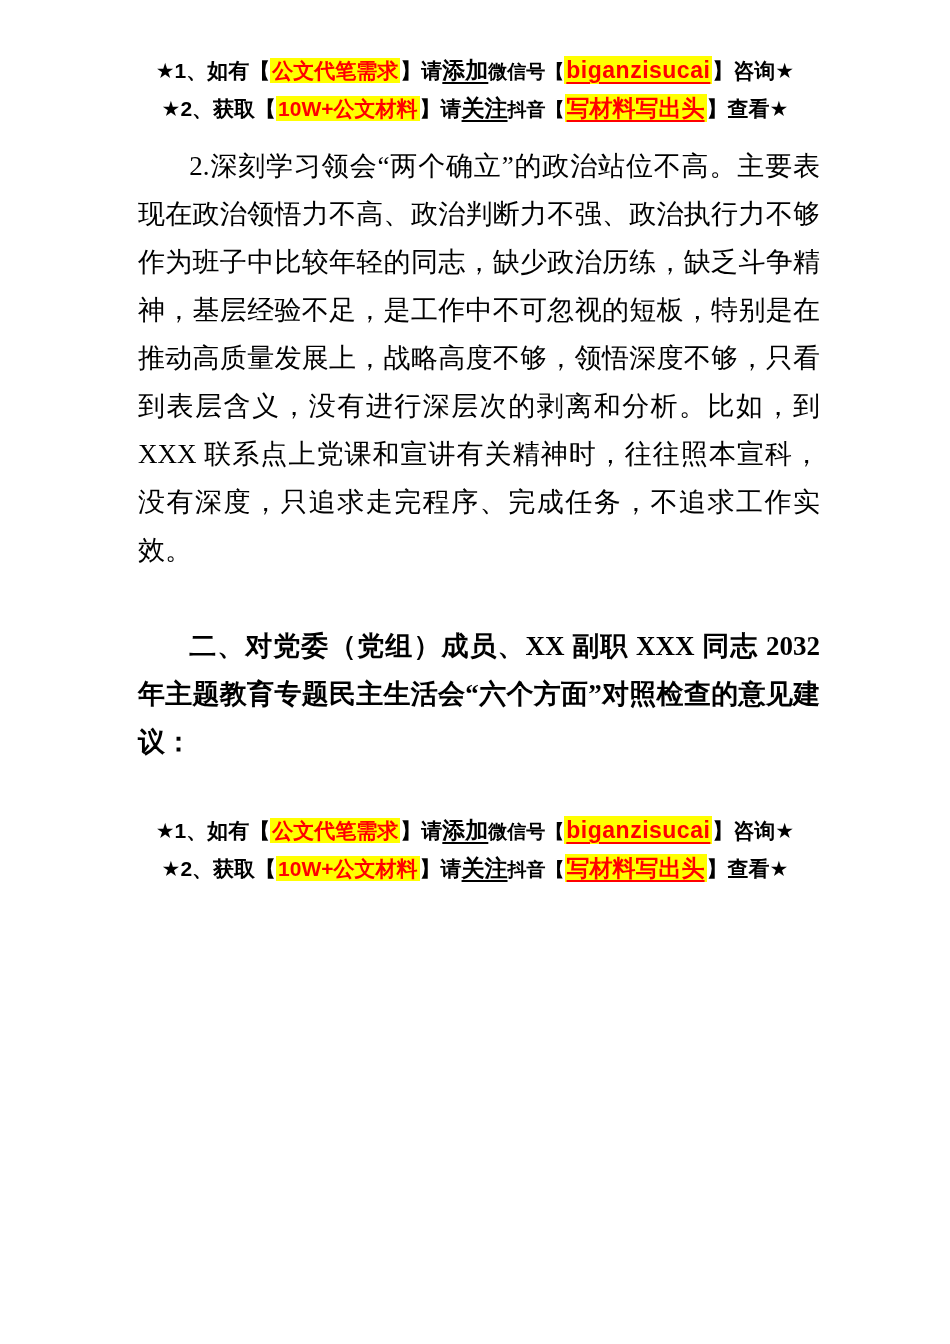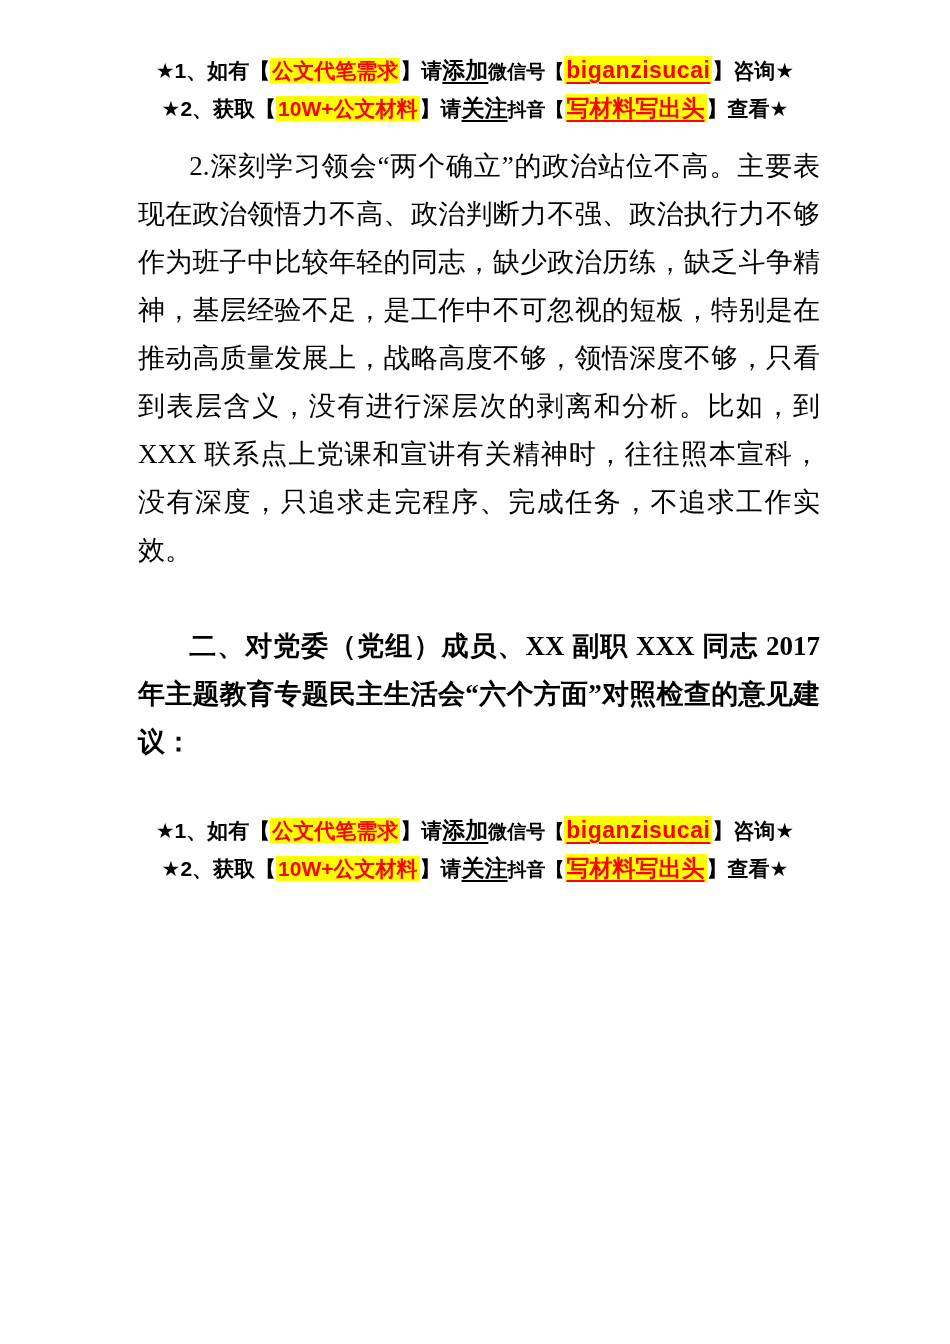--- a/index.html
+++ b/index.html
@@ -61,21 +61,21 @@
     <div class="notice-line">
       <span>★1、如有【</span><span class="hl">公文代笔需求</span><span>】请</span><span class="u big">添加</span><span class="sm">微信号【</span><span class="hl u latin">biganzisucai</span><span>】咨询★</span>
     </div>
     <div class="notice-line">
       <span>★2、获取【</span><span class="hl">10W+公文材料</span><span>】请</span><span class="u big">关注</span><span class="sm">抖音【</span><span class="hl u big">写材料写出头</span><span>】查看★</span>
     </div>
   </div>
 
   <div class="doc-body">
     <p class="para indent">2.深刻学习领会“两个确立”的政治站位不高。主要表现在政治领悟力不高、政治判断力不强、政治执行力不够作为班子中比较年轻的同志，缺少政治历练，缺乏斗争精神，基层经验不足，是工作中不可忽视的短板，特别是在推动高质量发展上，战略高度不够，领悟深度不够，只看到表层含义，没有进行深层次的剥离和分析。比如，到 XXX 联系点上党课和宣讲有关精神时，往往照本宣科，没有深度，只追求走完程序、完成任务，不追求工作实效。</p>
-    <p class="para indent heading">二、对党委（党组）成员、XX 副职 XXX 同志 2017 年主题教育专题民主生活会“六个方面”对照检查的意见建议：</p>
+    <p class="para indent heading">二、对党委（党组）成员、XX 副职 XXX 同志 2032 年主题教育专题民主生活会“六个方面”对照检查的意见建议：</p>
   </div>
 
   <div class="notice notice-bottom">
     <div class="notice-line">
       <span>★1、如有【</span><span class="hl">公文代笔需求</span><span>】请</span><span class="u big">添加</span><span class="sm">微信号【</span><span class="hl u latin">biganzisucai</span><span>】咨询★</span>
     </div>
     <div class="notice-line">
       <span>★2、获取【</span><span class="hl">10W+公文材料</span><span>】请</span><span class="u big">关注</span><span class="sm">抖音【</span><span class="hl u big">写材料写出头</span><span>】查看★</span>
     </div>
   </div>

